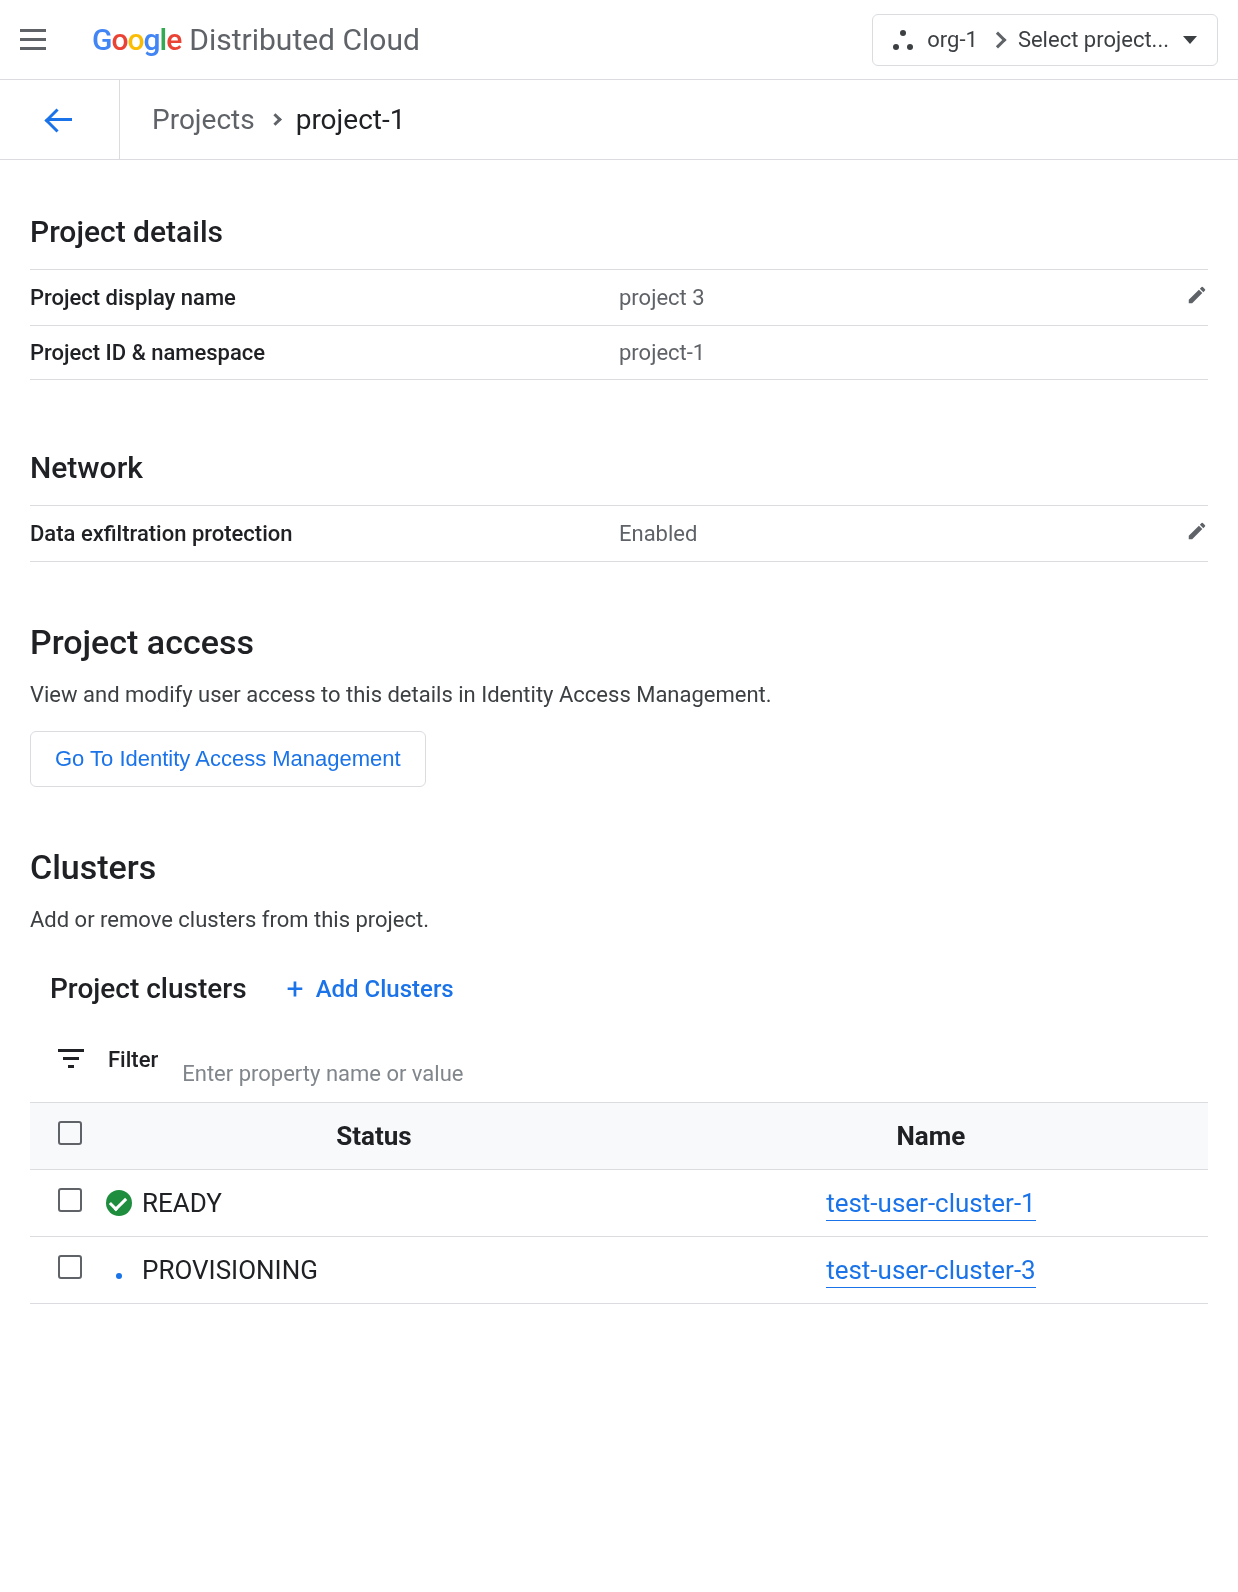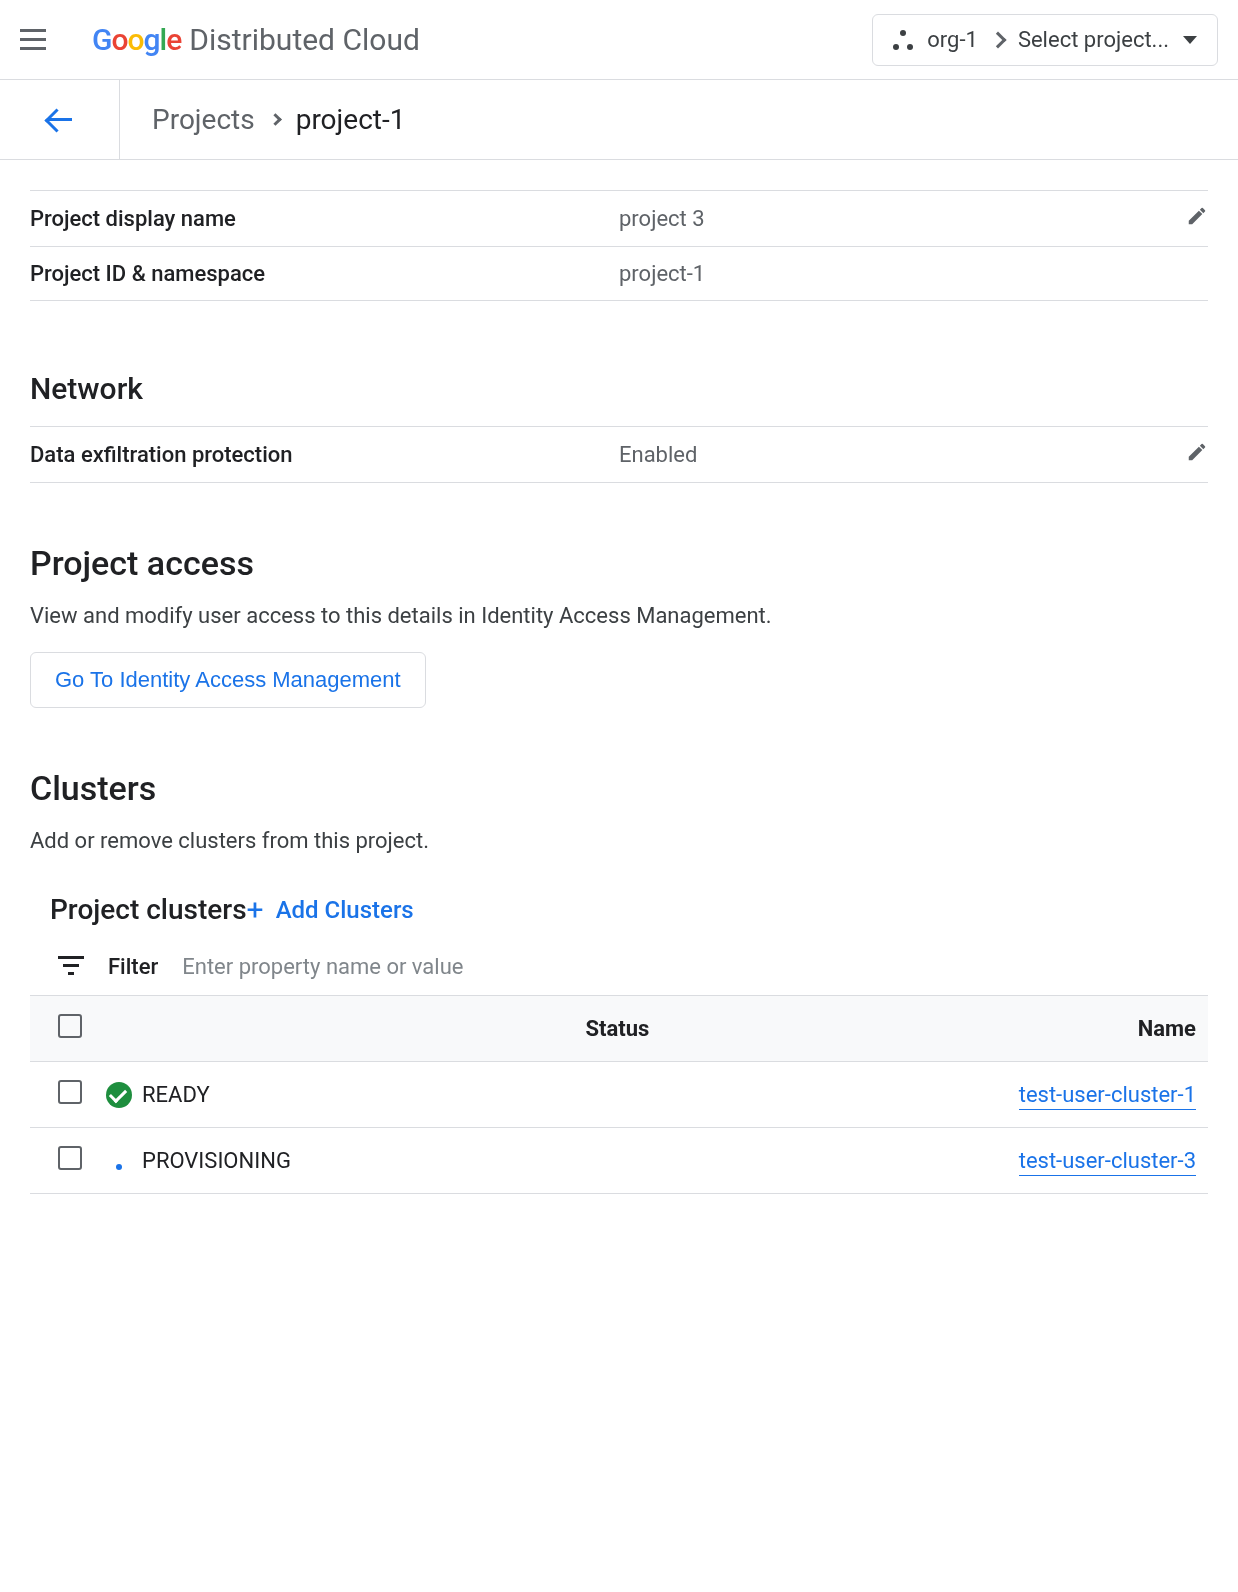--- a/index.html
+++ b/index.html
@@ -195,20 +195,21 @@
     padding: 14px 24px;
     font-size: 22px;
     color: #1a73e8;
     font-weight: 500;
     cursor: pointer;
     background: #fff;
   }
   .clusters-header {
     display: flex;
     align-items: center;
+    gap: 40px;
     margin: 40px 0 12px 20px;
   }
   .clusters-header h3 {
     font-size: 28px;
     font-weight: 500;
   }
   .add-btn {
     display: flex;
     align-items: center;
     gap: 12px;
@@ -238,28 +239,28 @@
     position: absolute;
     height: 3px;
     background: #202124;
     left: 50%;
     transform: translateX(-50%);
   }
   .filter-icon span:nth-child(1){ top:0; width:26px; }
   .filter-icon span:nth-child(2){ top:8px; width:16px; }
   .filter-icon span:nth-child(3){ top:16px; width:6px; }
   .filter-label { font-weight: 500; }
-  .filter-placeholder { color: #80868b; }
+  .filter-placeholder { color: #80868b; margin-top: 28px; }
   .cluster-table {
     width: 100%;
     border-collapse: collapse;
   }
   .cluster-table th, .cluster-table td {
-    text-align: right;
-    font-size: 22px;
+    text-align: center;
+    font-size: 26px;
     padding: 18px 12px;
     border-bottom: 1px solid #dadce0;
   }
   .cluster-table thead tr {
     background: #f8f9fa;
     border-top: 1px solid #dadce0;
   }
   .cluster-table th { font-weight: 700; }
   .cluster-table th:first-child, .cluster-table td:first-child {
     width: 60px;
@@ -353,20 +354,21 @@
   <div class="breadcrumb">
     <span class="link">Projects</span>
     <span class="sep"></span>
     <span class="current">project-1</span>
   </div>
 </div>
 
 <div class="content">
 
   
+  <h2 class="section">Project details</h2>
   <table class="details-table">
     <tbody>
         <tr>
       <td class="label">Project display name</td>
       <td class="value">project 3</td>
       <td class="action">
         <span class="pencil">
           <svg viewBox="0 0 24 24">
                 <path d="M3 17.25V21h3.75L17.81 9.94l-3.75-3.75L3 17.25zM20.71 7.04a1 1 0 0 0 0-1.41l-2.34-2.34a1 1 0 0 0-1.41 0l-1.83 1.83 3.75 3.75 1.83-1.83z"></path>
               </svg>

